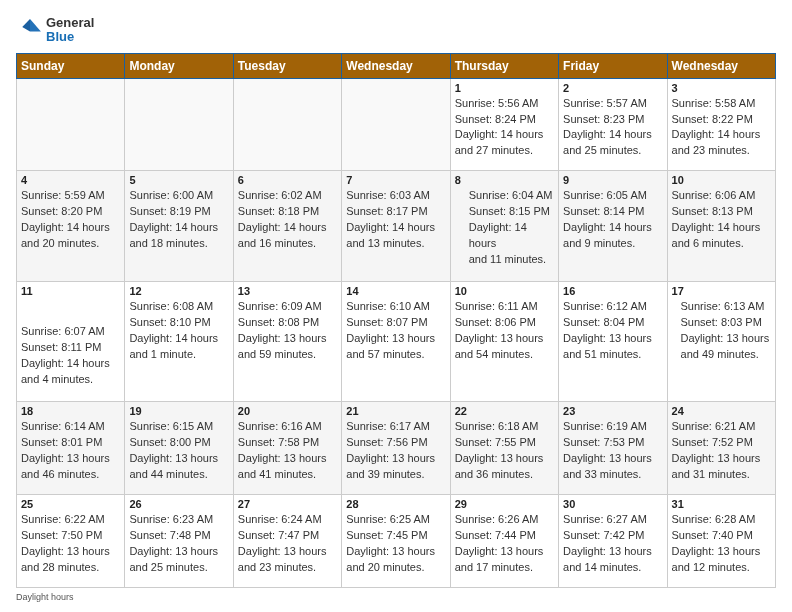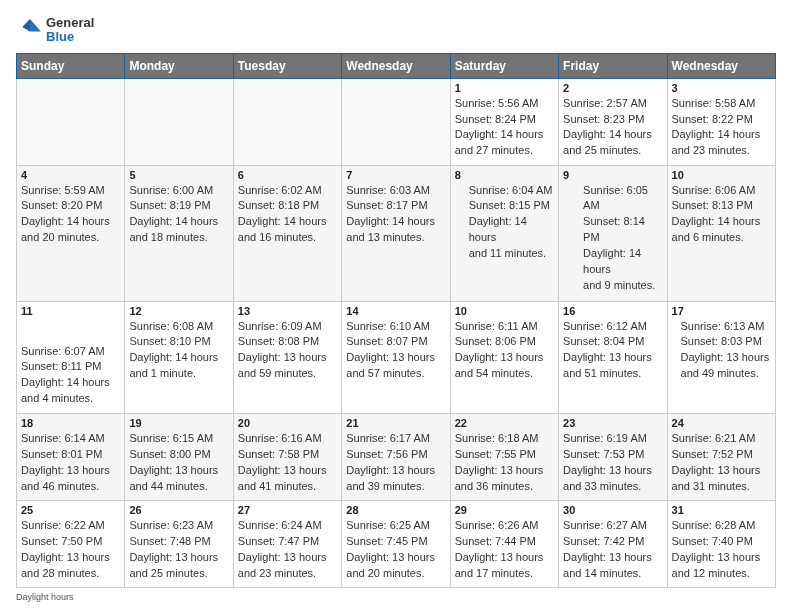--- a/index.html
+++ b/index.html
@@ -55,21 +55,21 @@
       color: #444;
     }
     .calendar {
       flex: 1;
       border: 1px solid #ccc;
       border-collapse: collapse;
       width: 100%;
       table-layout: fixed;
     }
     .calendar th {
-      background: #737373;
+      background: #a16207;
       color: #fff;
       font-size: 12px;
       font-weight: bold;
       padding: 5px 4px;
       text-align: left;
       border: 1px solid #1a5fa0;
     }
     .calendar td {
       vertical-align: top;
       border: 1px solid #ccc;
@@ -120,41 +120,41 @@
     </div>
   </div>
 
   <table class="calendar">
     <thead>
       <tr>
       <th>Sunday</th>
           <th>Monday</th>
           <th>Tuesday</th>
           <th>Wednesday</th>
-          <th>Saturday</th>
+          <th>Thursday</th>
           <th>Friday</th>
           <th>Wednesday</th>
         </tr>
     </thead>
     <tbody id="calendar-body">
     <tr>
           <td class="empty"></td>
           <td class="empty"></td>
           <td class="empty"></td>
           <td class="empty"></td>
           <td>
             <span class="day-num">1</span>
             <div class="day-info" style="white-space: pre-line;">Sunrise: 5:56 AM
 Sunset: 8:24 PM
 Daylight: 14 hours
 and 27 minutes.</div>
           </td>
           <td>
             <span class="day-num">2</span>
-            <div class="day-info" style="white-space: pre-line;">Sunrise: 2:57 AM
+            <div class="day-info" style="white-space: pre-line;">Sunrise: 5:57 AM
 Sunset: 8:23 PM
 Daylight: 14 hours
 and 25 minutes.</div>
           </td>
           <td>
             <span class="day-num">3</span>
             <div class="day-info" style="white-space: pre-line;">Sunrise: 5:58 AM
 Sunset: 8:22 PM
 Daylight: 14 hours
 and 23 minutes.</div>
@@ -191,21 +191,21 @@
           </td>
           <td>
             <span class="day-num">8</span>
             <div class="day-info" style="white-space: pre-line; margin-left: 14px;">Sunrise: 6:04 AM
 Sunset: 8:15 PM
 Daylight: 14 hours
 and 11 minutes.</div>
           </td>
           <td>
             <span class="day-num">9</span>
-            <div class="day-info" style="white-space: pre-line; margin-left: 20px;">Sunrise: 6:05 AM
+            <div class="day-info" style="white-space: pre-line;">Sunrise: 6:05 AM
 Sunset: 8:14 PM
 Daylight: 14 hours
 and 9 minutes.</div>
           </td>
           <td>
             <span class="day-num">10</span>
             <div class="day-info" style="white-space: pre-line;">Sunrise: 6:06 AM
 Sunset: 8:13 PM
 Daylight: 14 hours
 and 6 minutes.</div>

